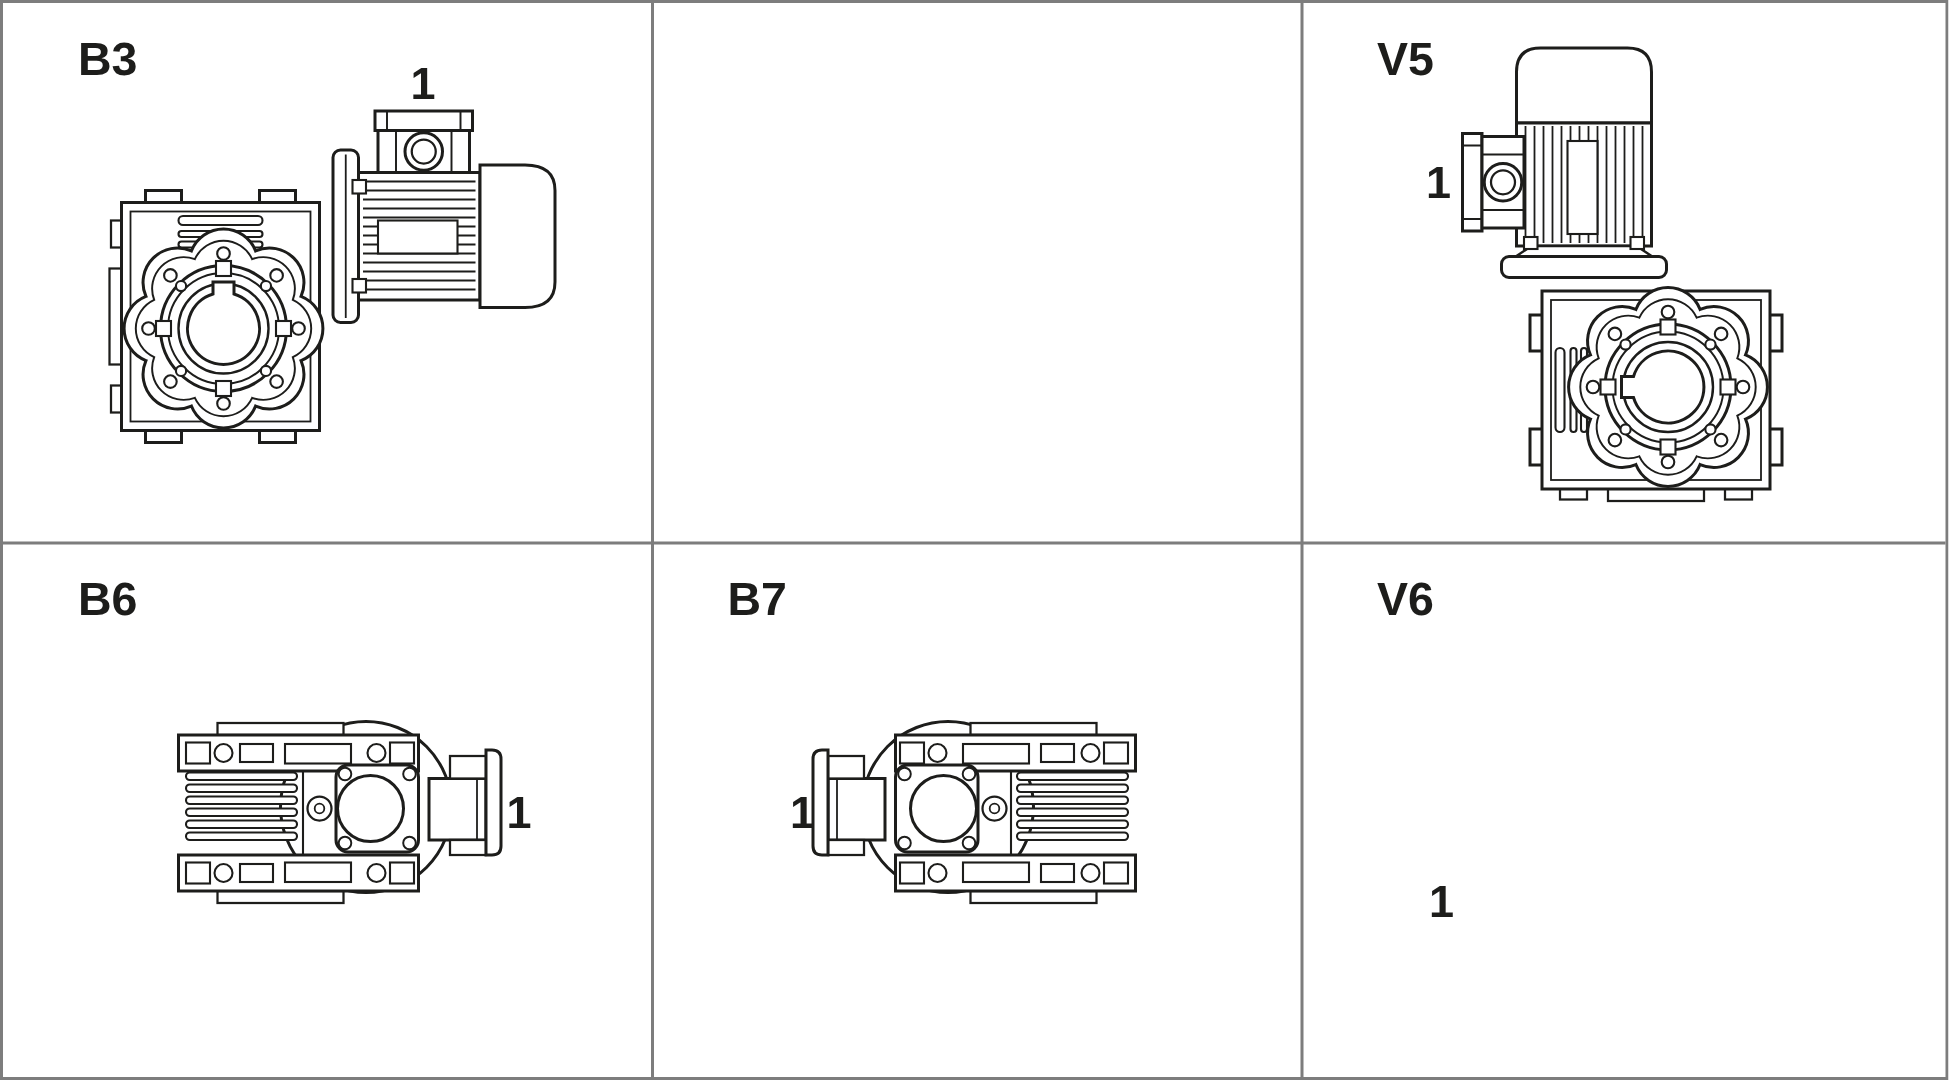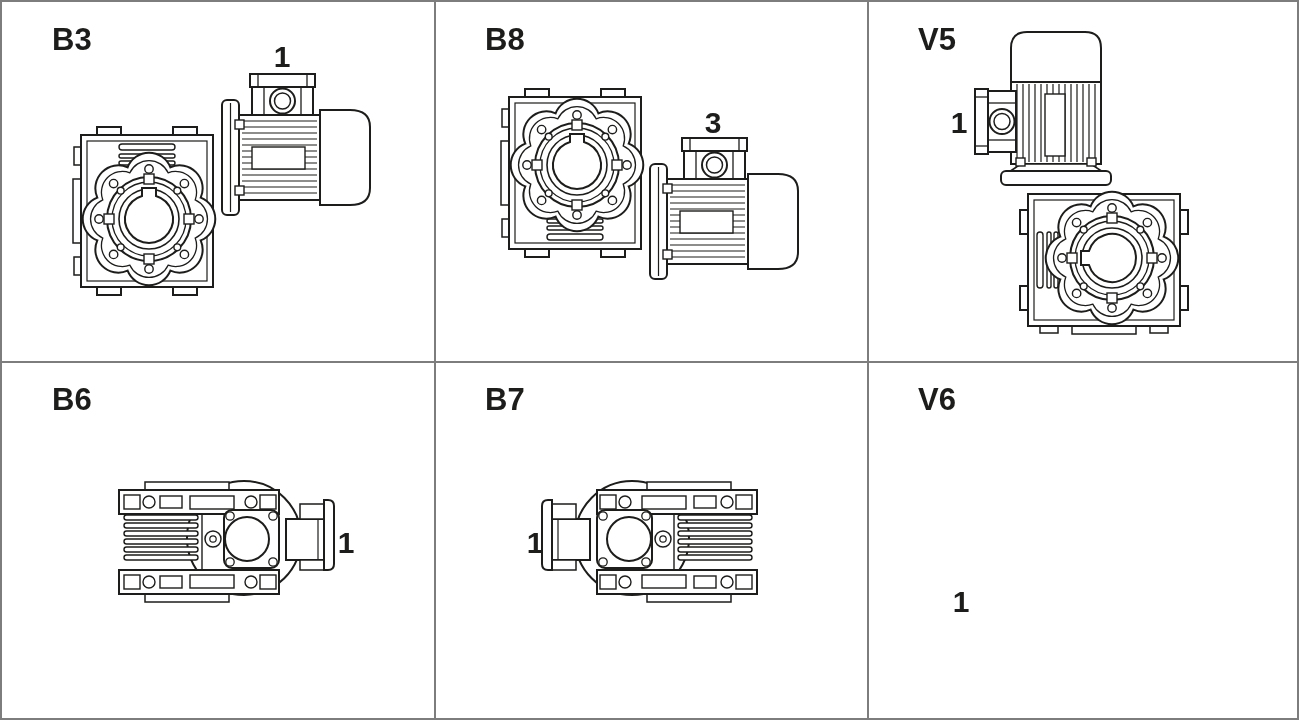--- a/index.html
+++ b/index.html
@@ -190,30 +190,20 @@
     <svg class="draw" width="433" height="360" viewBox="0 0 433 360">
       <use href="#gfront" transform="translate(77,125)"></use>
       <use href="#bore" transform="translate(147,217)"></use>
       <use href="#mside" transform="translate(220,98)"></use>
       <use href="#tbox" transform="translate(248,72)"></use>
     </svg>
     <div class="pos-label">B3</div>
     <div class="callout" style="left:280px;top:55px">1</div>
   </section>
 
-  <section class="cell" style="left:433px;top:0">
-    <svg class="draw" width="433" height="360" viewBox="0 0 433 360">
-      <use href="#gfront" transform="translate(72,255) scale(1,-1)"></use>
-      <use href="#bore" transform="translate(142,163)"></use>
-      <use href="#mside" transform="translate(215,162)"></use>
-      <use href="#tbox" transform="translate(247,136)"></use>
-    </svg>
-    <div class="pos-label">B8</div>
-    <div class="callout" style="left:278px;top:121px">3</div>
-  </section>
 
   <section class="cell" style="left:866px;top:0">
     <svg class="draw" width="433" height="360" viewBox="0 0 433 360">
       <use href="#gfront" transform="translate(152,326) rotate(-90)"></use>
       <use href="#bore" transform="translate(244,256) rotate(-90)"></use>
       <use href="#mvert" transform="translate(133,30)"></use>
       <use href="#tbox" transform="translate(107,152) rotate(-90)"></use>
     </svg>
     <div class="pos-label">V5</div>
     <div class="callout" style="left:91px;top:121px">1</div>

